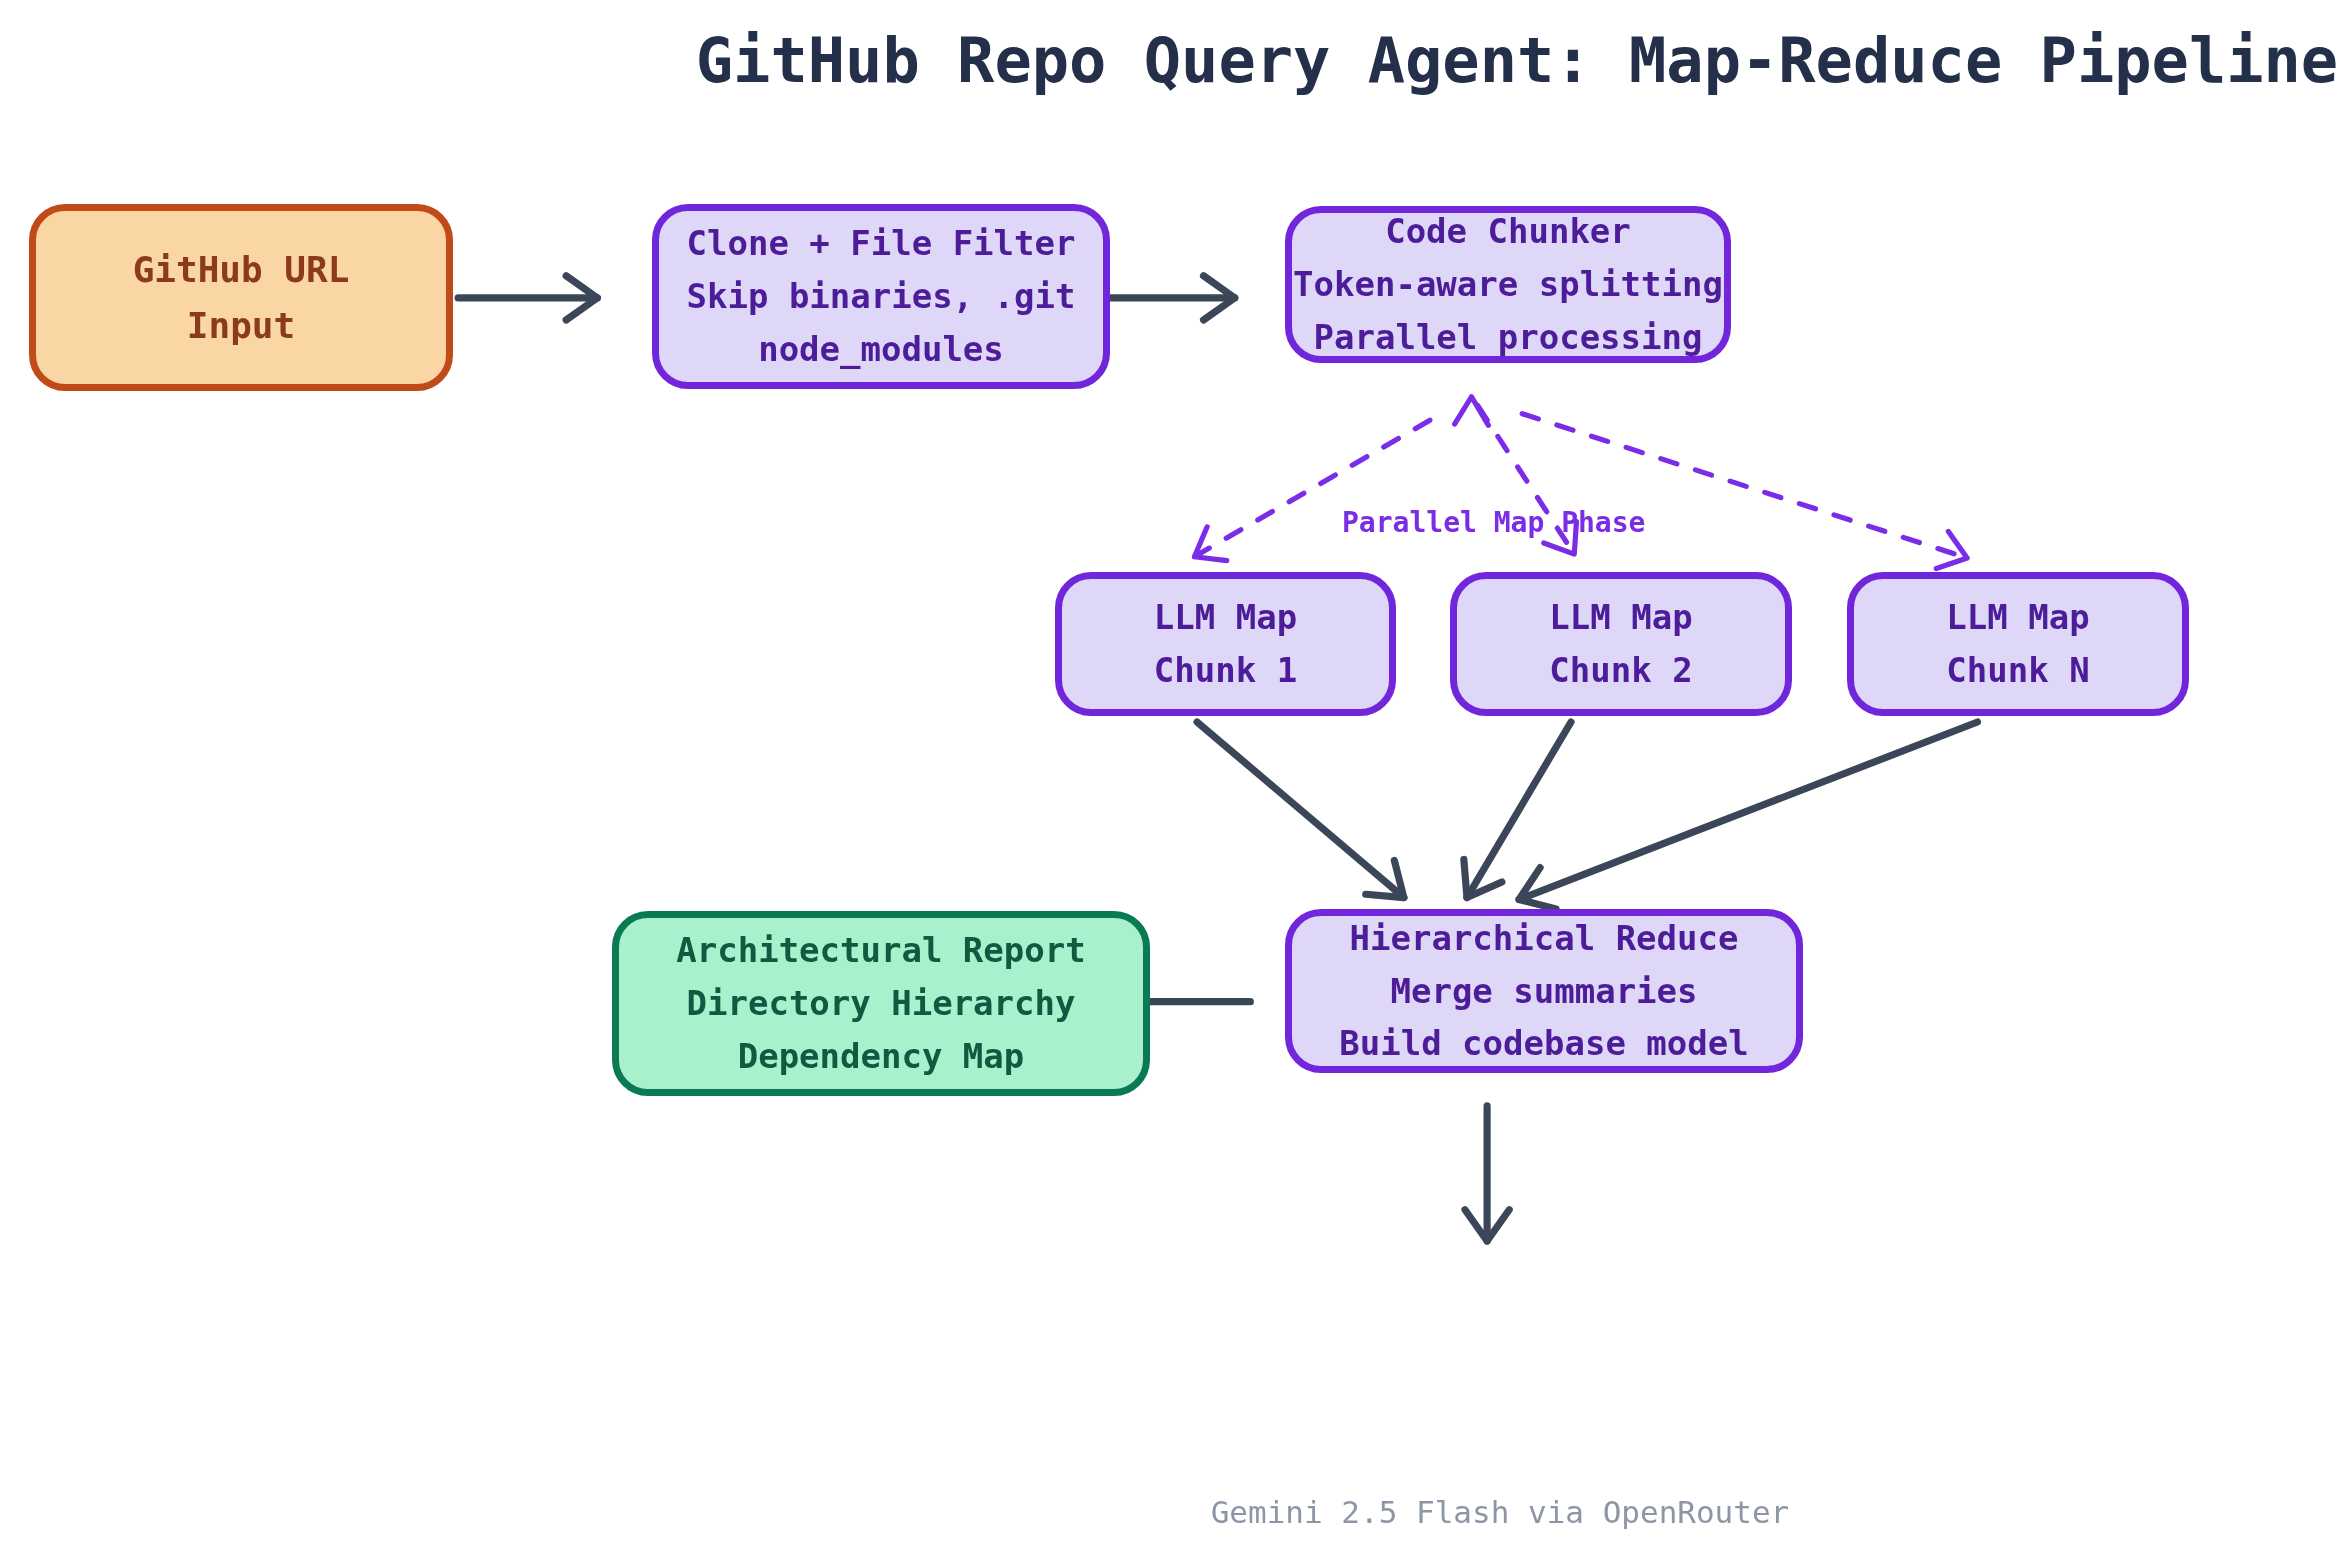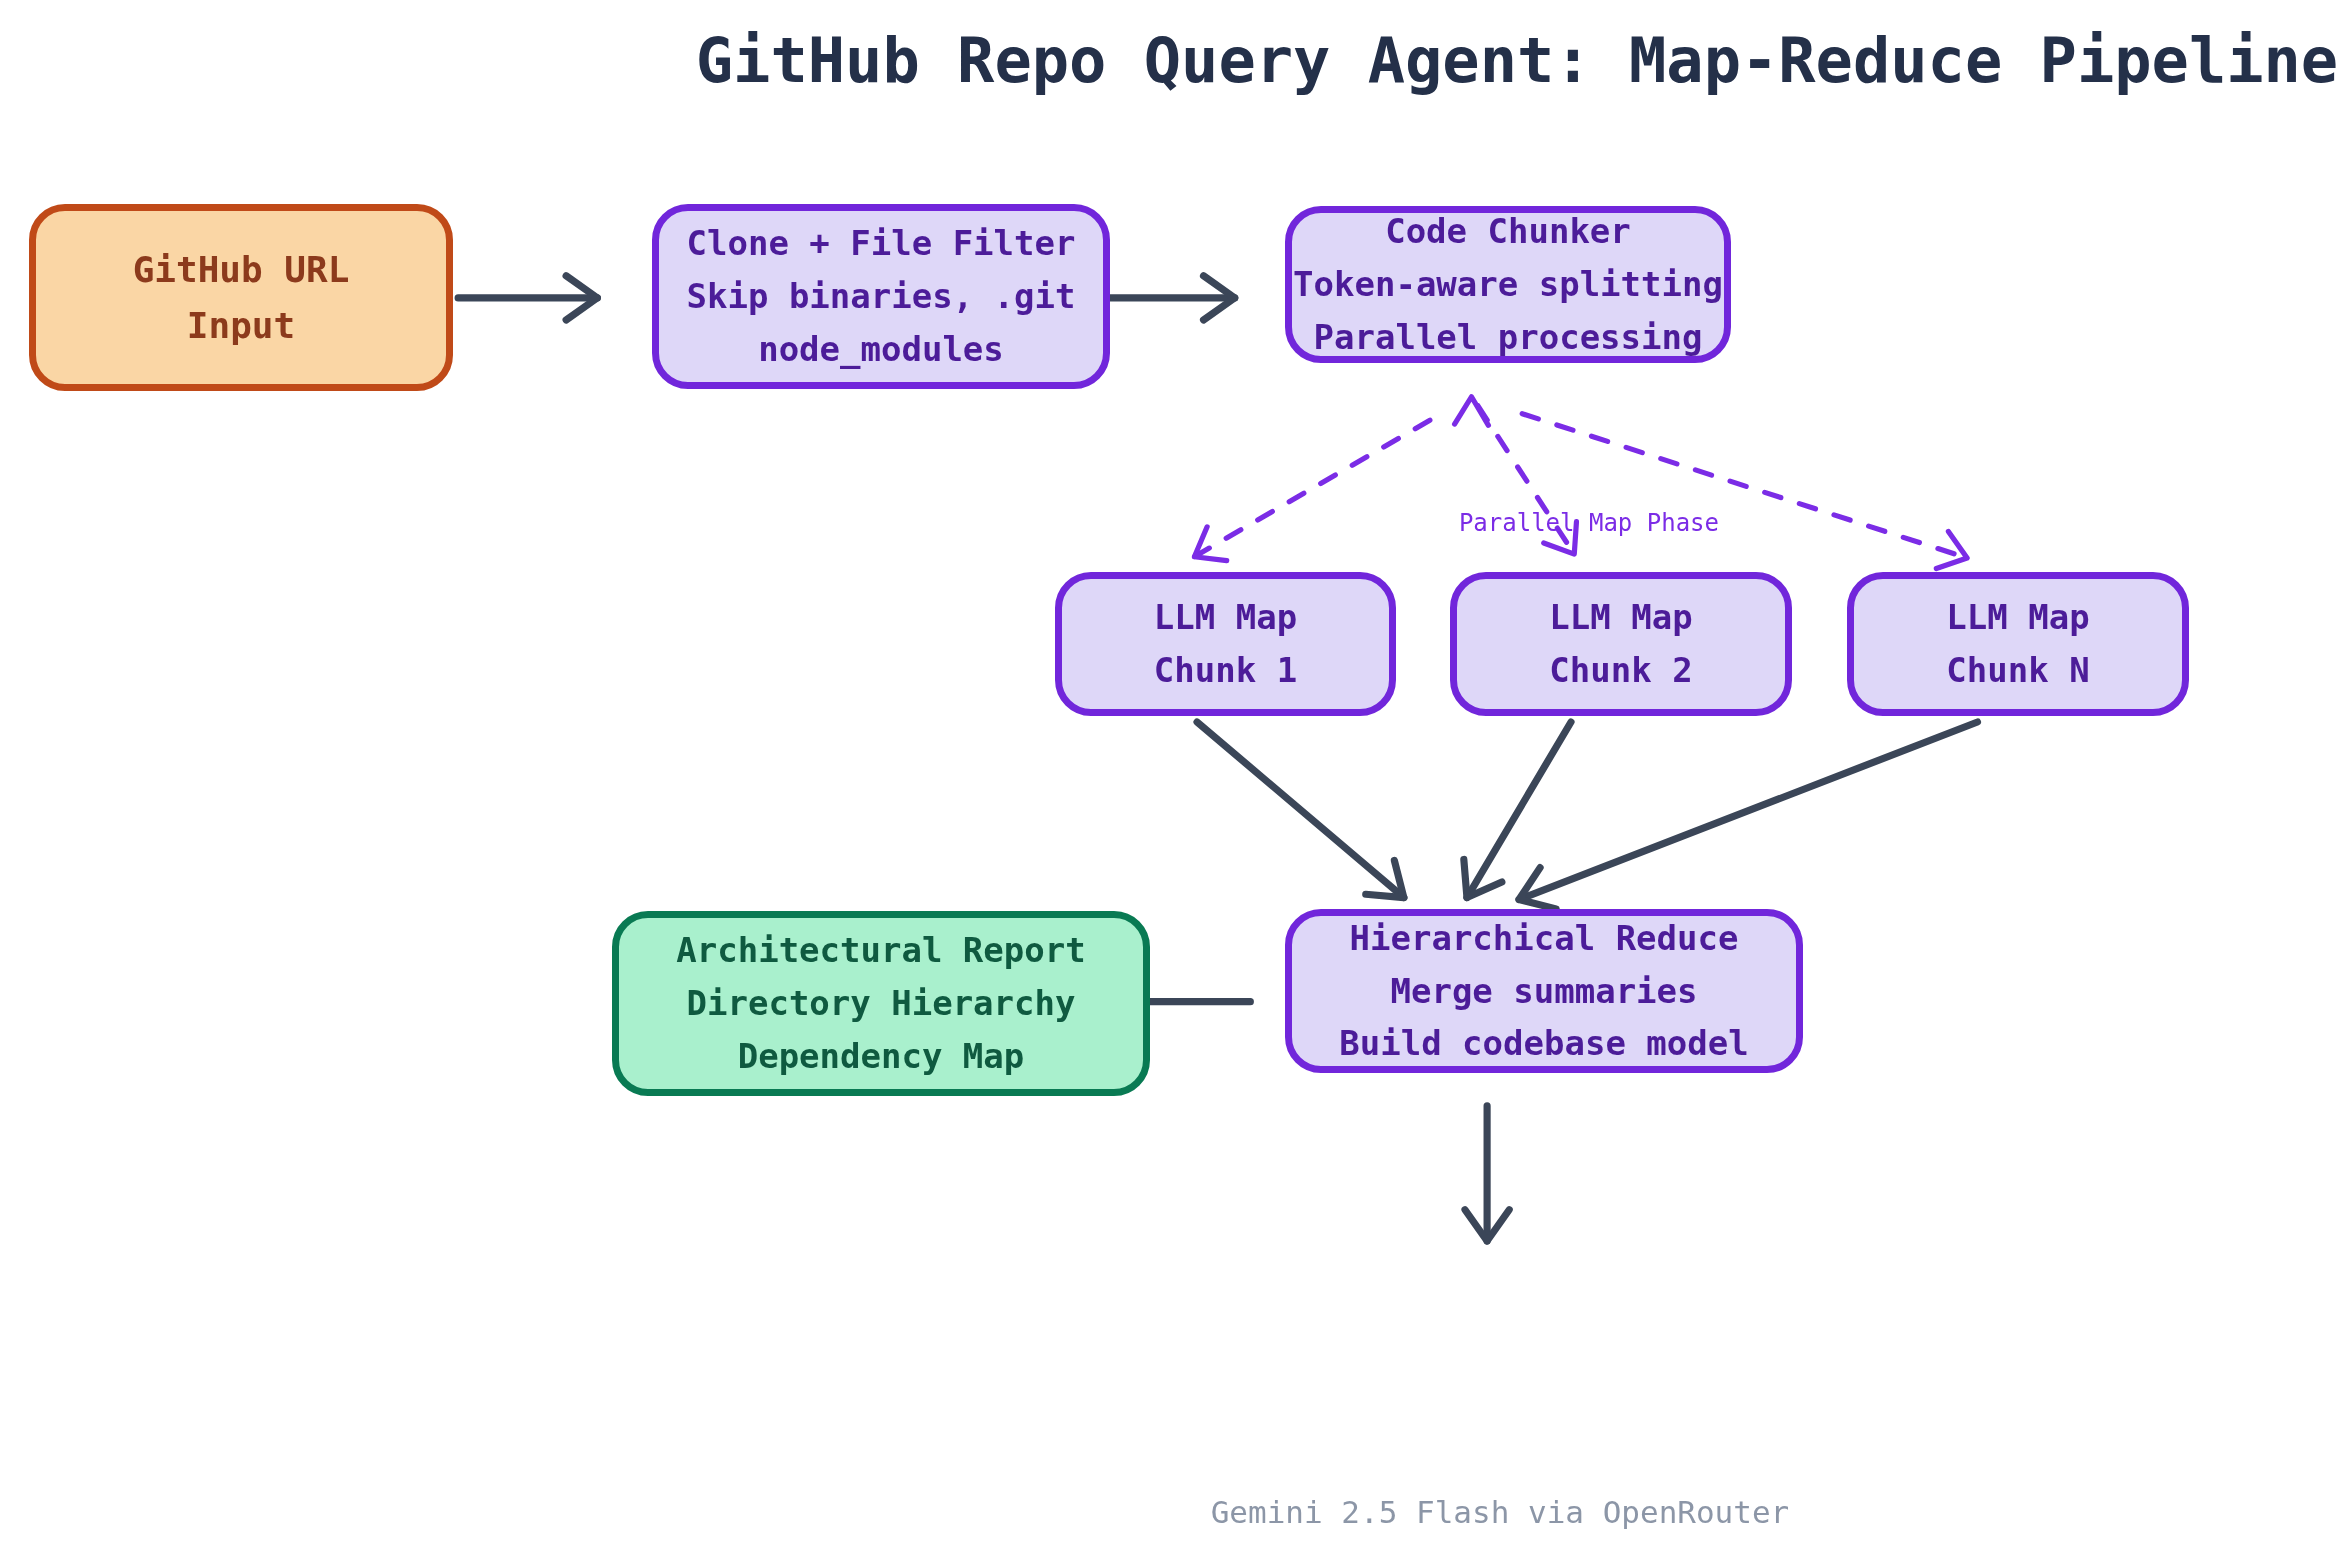--- a/index.html
+++ b/index.html
@@ -27,21 +27,21 @@
     position:relative;
   }
   .stage{position:absolute;inset:0;width:2342px;height:1561px;}
   .diagram-title{
     position:absolute;left:691px;top:25px;width:1652px;
     font-size:62px;font-weight:700;line-height:72px;
     color:var(--title-color);text-align:center;white-space:nowrap;
   }
   .edge-label{
     position:absolute;left:1342px;top:502px;width:377px;height:42px;
-    font-size:24px;font-weight:400;line-height:42px;text-align:right;
+    font-size:28px;font-weight:700;line-height:42px;text-align:left;
     color:var(--dashed-purple);white-space:nowrap;z-index:1;
   }
   svg.edges{position:absolute;inset:0;z-index:2;pointer-events:none;}
   .edge-dark{stroke:var(--arrow-color);stroke-width:11;fill:none;stroke-linecap:round;}
   .edge-dashed{stroke:var(--dashed-purple);stroke-width:8;fill:none;stroke-linecap:round;stroke-dasharray:26 30;}
   .edge-purple-solid{stroke:var(--dashed-purple);stroke-width:8;fill:none;stroke-linecap:round;stroke-linejoin:round;}
   .mk-dark{stroke:var(--arrow-color);stroke-width:11;fill:none;stroke-linecap:round;stroke-linejoin:round;}
   .mk-purple{stroke:var(--dashed-purple);stroke-width:8;fill:none;stroke-linecap:round;stroke-linejoin:round;}
   .node{
     position:absolute;z-index:3;

